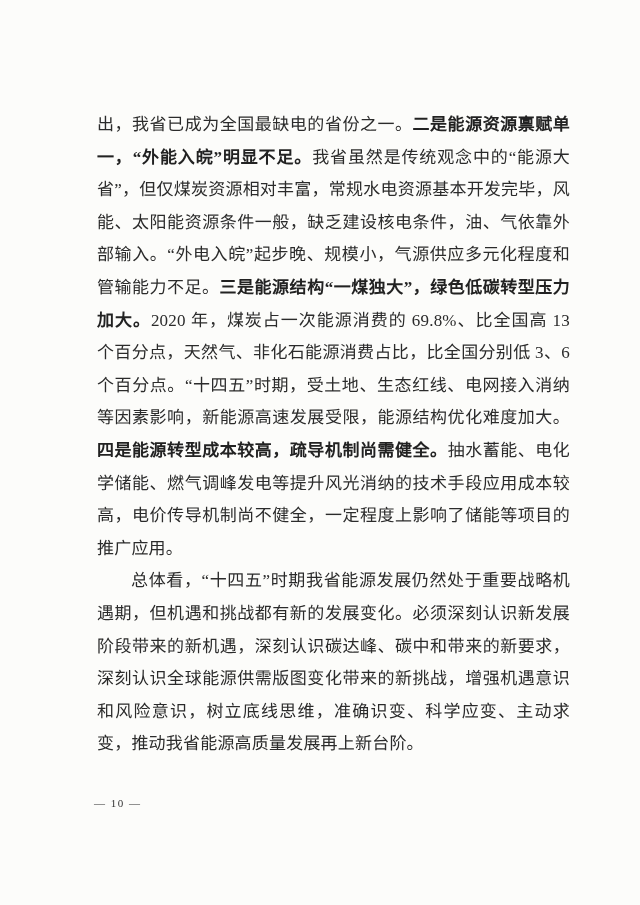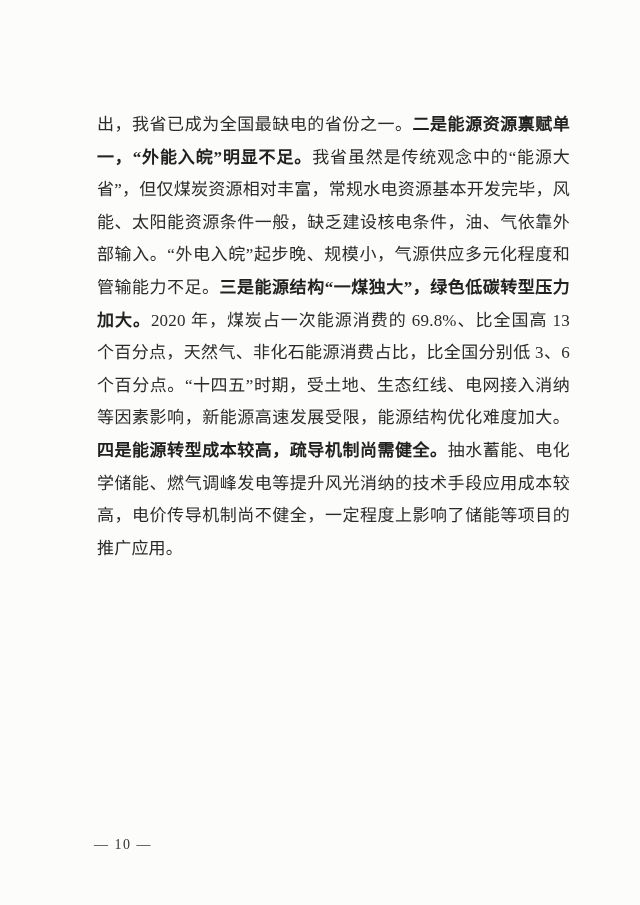--- a/index.html
+++ b/index.html
@@ -39,29 +39,30 @@
   .content p.indent {
     text-indent: 2em;
   }
   .content strong {
     font-weight: 700;
     color: #222222;
   }
   .footer {
     position: absolute;
     left: 94px;
-    top: 837px;
-    font-size: 14px;
+    top: 797px;
+    font-size: 11px;
     color: #333333;
     letter-spacing: 1.5px;
     white-space: pre;
   }
 </style>
 </head>
 <body>
 
 <div class="page">
   <main class="content">
 
   <p><span>出，我省已成为全国最缺电的省份之一。</span><strong>二是能源资源禀赋单一，“外能入皖”明显不足。</strong><span>我省虽然是传统观念中的“能源大省”，但仅煤炭资源相对丰富，常规水电资源基本开发完毕，风能、太阳能资源条件一般，缺乏建设核电条件，油、气依靠外部输入。“外电入皖”起步晚、规模小，气源供应多元化程度和管输能力不足。</span><strong>三是能源结构“一煤独大”，绿色低碳转型压力加大。</strong><span>2020 年，煤炭占一次能源消费的 69.8%、比全国高 13 个百分点，天然气、非化石能源消费占比，比全国分别低 3、6 个百分点。“十四五”时期，受土地、生态红线、电网接入消纳等因素影响，新能源高速发展受限，能源结构优化难度加大。</span><strong>四是能源转型成本较高，疏导机制尚需健全。</strong><span>抽水蓄能、电化学储能、燃气调峰发电等提升风光消纳的技术手段应用成本较高，电价传导机制尚不健全，一定程度上影响了储能等项目的推广应用。</span></p>
+      <p class="indent"><span>总体看，“十四五”时期我省能源发展仍然处于重要战略机遇期，但机遇和挑战都有新的发展变化。必须深刻认识新发展阶段带来的新机遇，深刻认识碳达峰、碳中和带来的新要求，深刻认识全球能源供需版图变化带来的新挑战，增强机遇意识和风险意识，树立底线思维，准确识变、科学应变、主动求变，推动我省能源高质量发展再上新台阶。</span></p>
     </main>
   <div class="footer">— 10 —</div>
 </div>
 
 </body></html>

